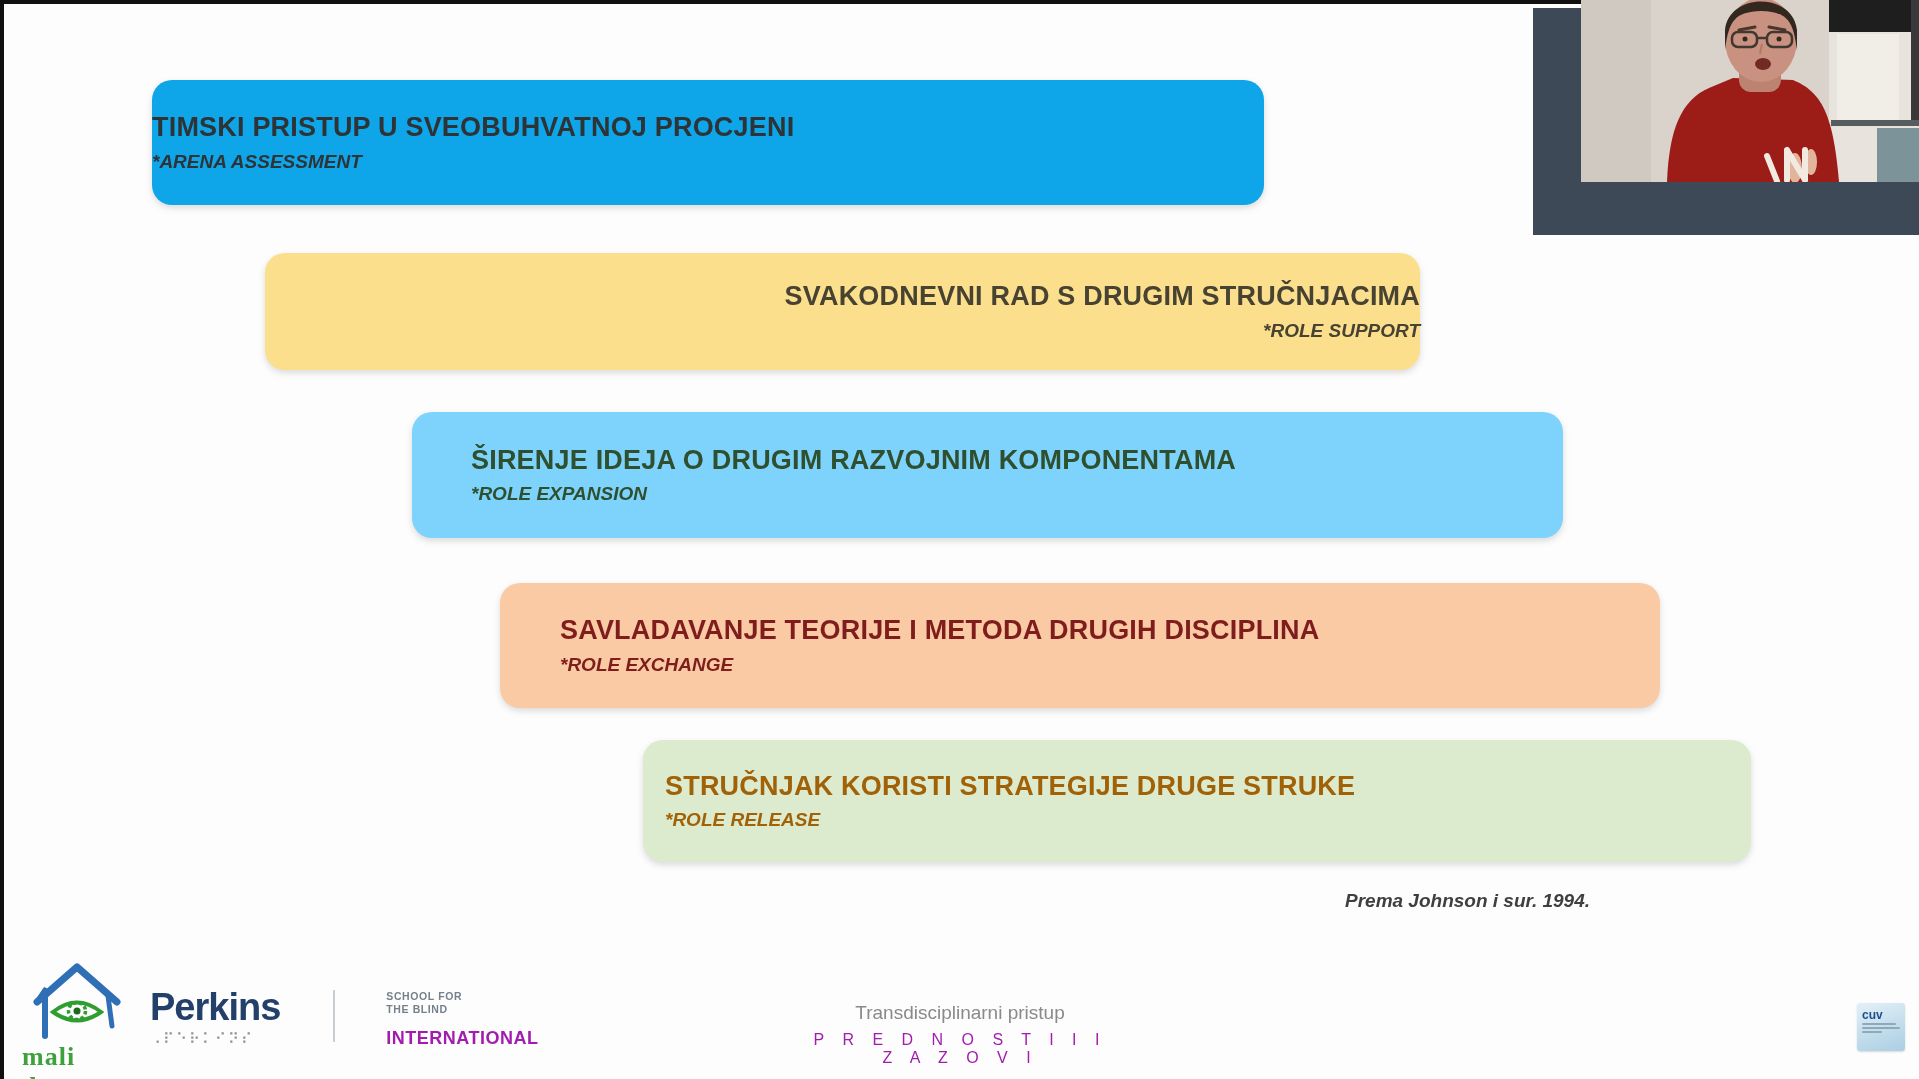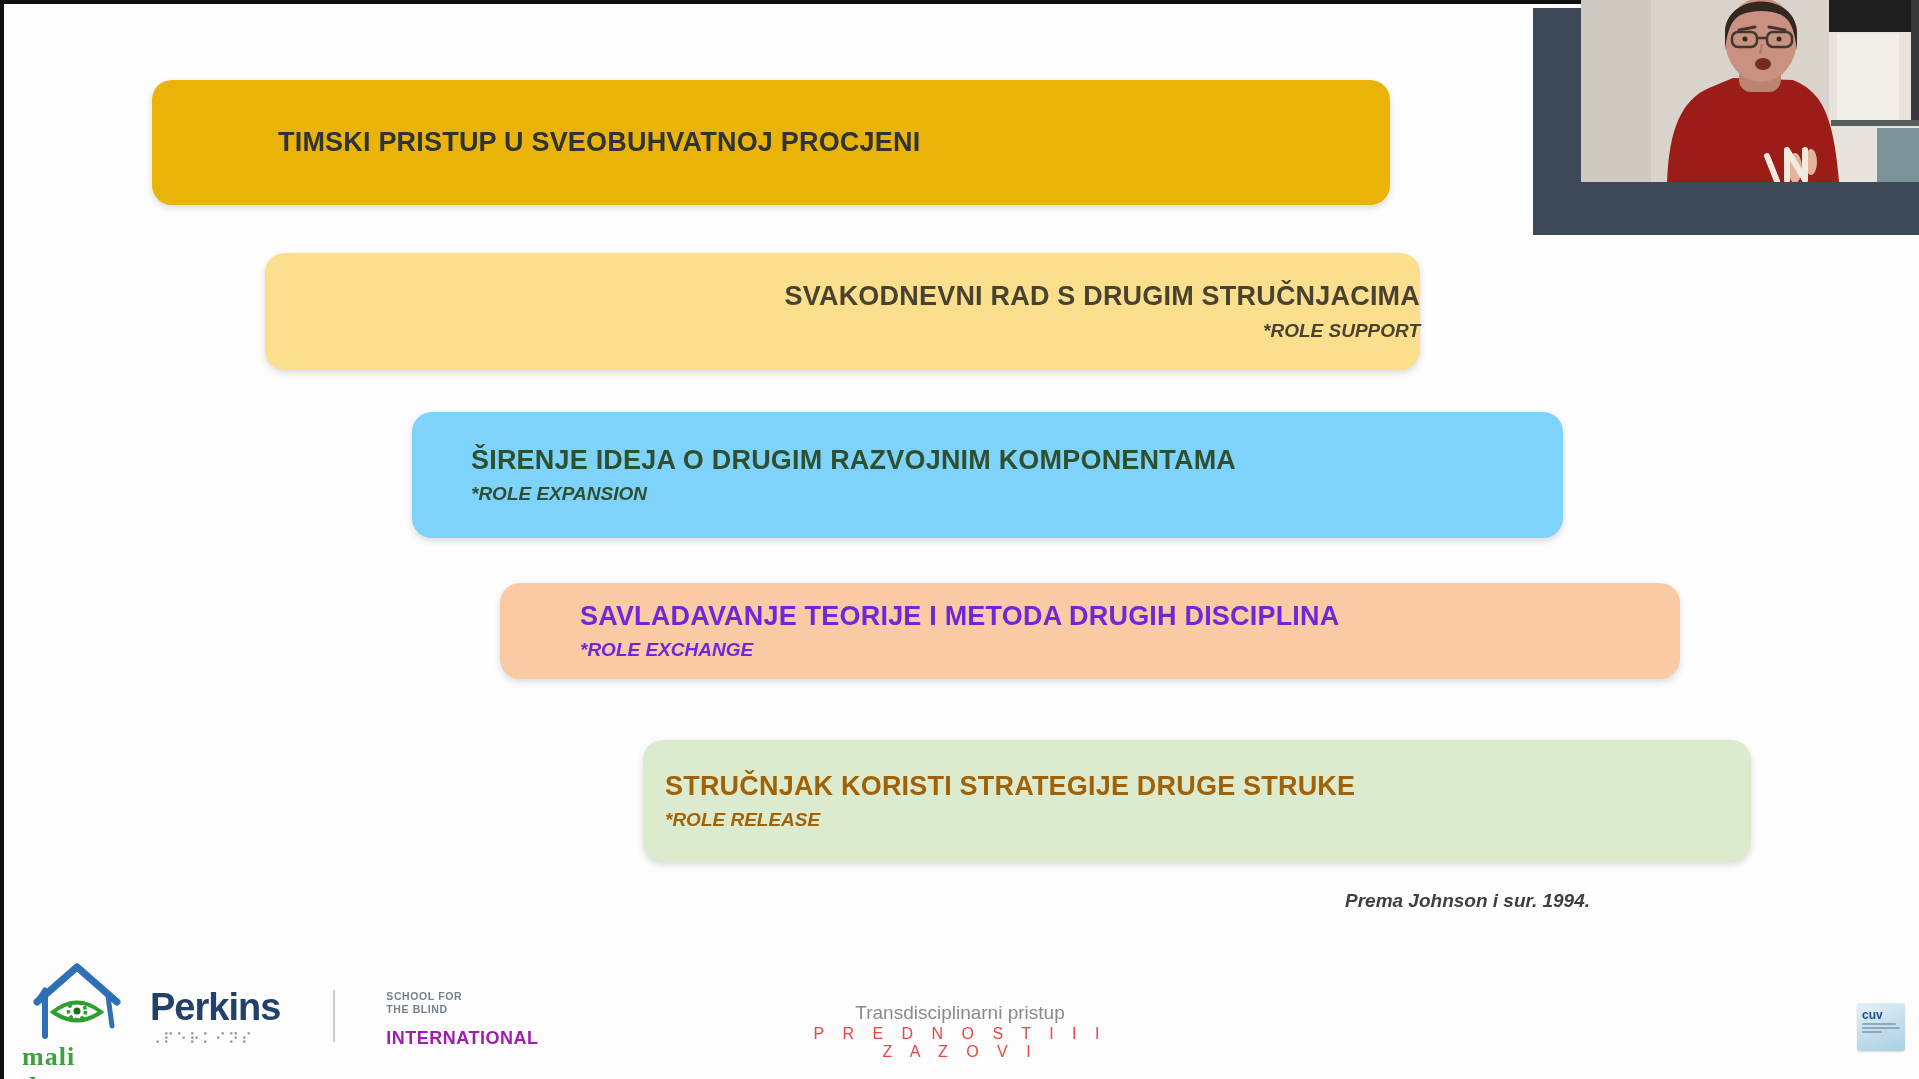--- a/index.html
+++ b/index.html
@@ -11,35 +11,35 @@
   .edge-left{position:absolute;left:0;top:0;width:4px;height:1079px;background:#101010;}
 
   
   .cbox{
     position:absolute;border-radius:20px;
     display:flex;flex-direction:column;justify-content:center;
     box-shadow:0 3px 6px rgba(120,120,120,0.25);
   }
   .cbox .title{font-size:27px;font-weight:700;letter-spacing:0.2px;line-height:1.15;}
   .cbox .subtitle{font-size:19px;font-style:italic;font-weight:700;margin-top:7px;}
-  .box1{left:152px;top:80px;width:1112px;height:125px;background:#eab308;padding-left:126px;color:#2e3336;}
+  .box1{left:152px;top:80px;width:1112px;height:125px;background:#0ea5e9;color:#2e3336;}
   .box2{left:265px;top:253px;width:1114px;height:117px;background:#fbdf8c;padding-left:41px;color:#474231;align-items:flex-end;}
   .box3{left:412px;top:412px;width:1092px;height:126px;background:#7dd3fc;padding-left:59px;color:#2f4f2e;}
-  .box4{left:500px;top:583px;width:1100px;height:96px;background:#f9caa4;padding-left:80px;color:#6d28d9;}
+  .box4{left:500px;top:583px;width:1100px;height:125px;background:#f9caa4;padding-left:60px;color:#7f1d1d;}
   .box5{left:643px;top:740px;width:1086px;height:122px;background:#dceace;padding-left:22px;color:#a16207;}
 
   .citation{
     position:absolute;left:1345px;top:890px;width:320px;
     font-size:19px;font-style:italic;font-weight:700;color:#3f3f3f;
   }
 
   
   .footer-center{position:absolute;left:810px;top:1002px;width:300px;text-align:center;}
   .footer-center .l1{font-size:19px;color:#8a8a8a;}
-  .footer-center .l2{font-size:16px;color:#ef4444;letter-spacing:7px;margin-top:1px;}
+  .footer-center .l2{font-size:16px;color:#a21caf;letter-spacing:7px;margin-top:7px;}
 
   
   .footer-logos{position:absolute;left:22px;top:960px;display:flex;align-items:flex-start;}
   .malidom{display:flex;flex-direction:column;align-items:center;width:110px;}
   .malidom-label{font-family:"Liberation Serif",serif;font-size:26px;font-weight:700;color:#3da23c;letter-spacing:1px;margin-top:-2px;}
   .perkins{display:flex;align-items:flex-start;margin-left:18px;padding-top:28px;gap:39px;}
   .perkins-word{font-size:38px;font-weight:700;color:#23406b;letter-spacing:-1px;line-height:1;}
   .perkins-braille{font-size:15px;color:#8b949e;letter-spacing:2px;margin-top:4px;}
   .perkins-divider{width:2px;height:52px;background:#c8cdd2;margin:2px 12px 0 14px;}
   .perkins-right{display:flex;flex-direction:column;padding-top:2px;}
@@ -60,20 +60,21 @@
   .watermark .wm-line{height:2px;background:#8fa9ba;margin-top:2px;border-radius:1px;}
 </style>
 </head>
 <body>
 
 <div class="edge-top"></div>
 <div class="edge-left"></div>
 
 <div class="cbox box1">
   <div class="title">TIMSKI PRISTUP U SVEOBUHVATNOJ PROCJENI</div>
+  <div class="subtitle">*ARENA ASSESSMENT</div>
 </div>
 <div class="cbox box2">
   <div class="title">SVAKODNEVNI RAD S DRUGIM STRUČNJACIMA</div>
   <div class="subtitle">*ROLE SUPPORT</div>
 </div>
 <div class="cbox box3">
   <div class="title">ŠIRENJE IDEJA O DRUGIM RAZVOJNIM KOMPONENTAMA</div>
   <div class="subtitle">*ROLE EXPANSION</div>
 </div>
 <div class="cbox box4">

